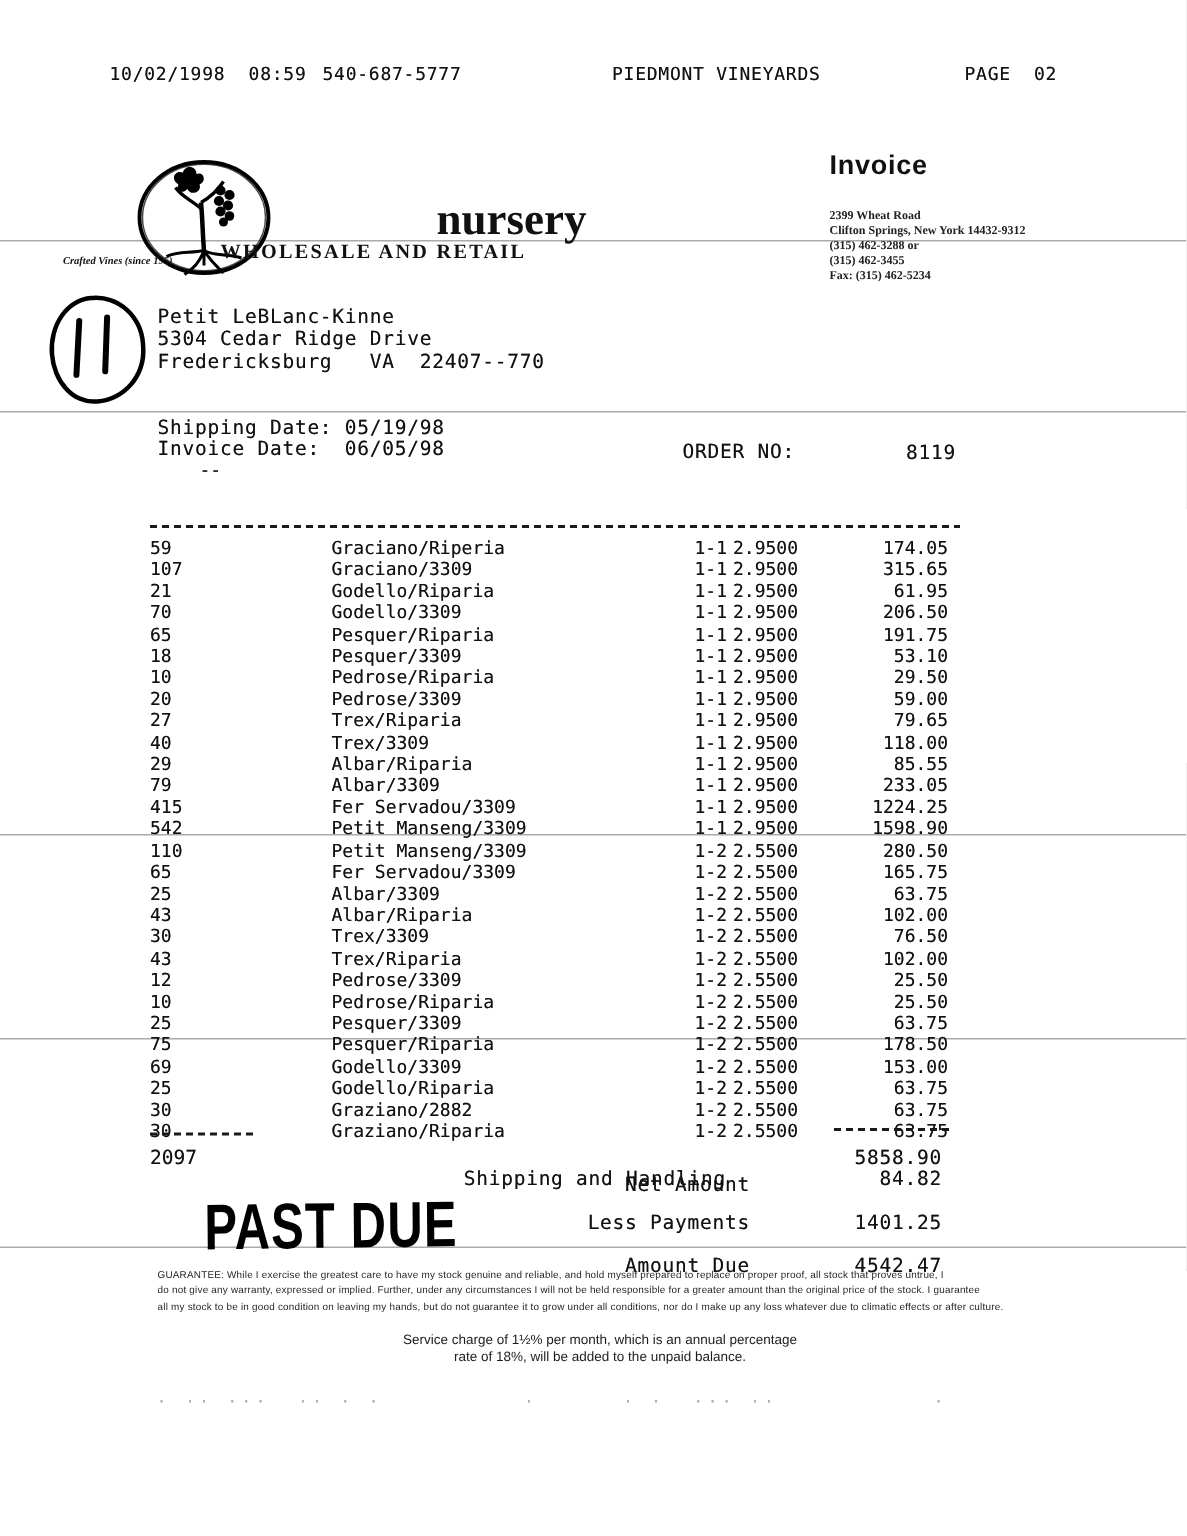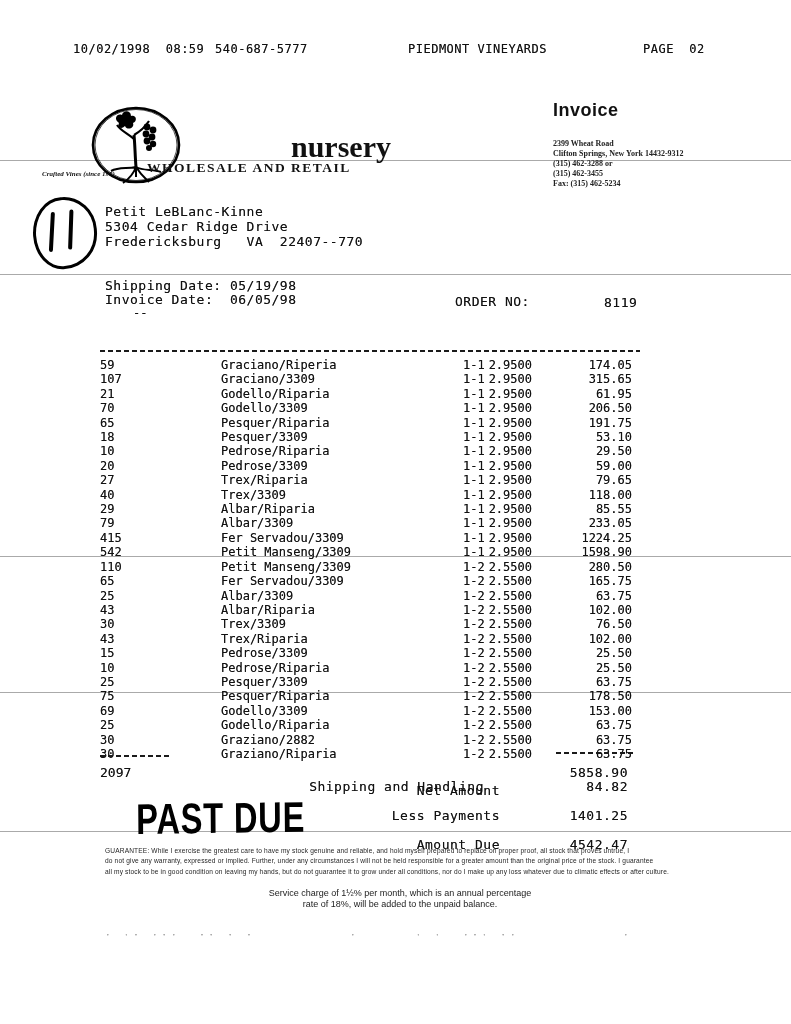--- a/index.html
+++ b/index.html
@@ -245,21 +245,21 @@
         <span class="ca">76.50</span>
       </div>
       <div class="li-row">
         <span class="cq">43</span>
         <span class="cv">Trex/Riparia</span>
         <span class="cg">1-2</span>
         <span class="cu">2.5500</span>
         <span class="ca">102.00</span>
       </div>
       <div class="li-row">
-        <span class="cq">15</span>
+        <span class="cq">12</span>
         <span class="cv">Pedrose/3309</span>
         <span class="cg">1-2</span>
         <span class="cu">2.5500</span>
         <span class="ca">25.50</span>
       </div>
       <div class="li-row">
         <span class="cq">10</span>
         <span class="cv">Pedrose/Riparia</span>
         <span class="cg">1-2</span>
         <span class="cu">2.5500</span>

